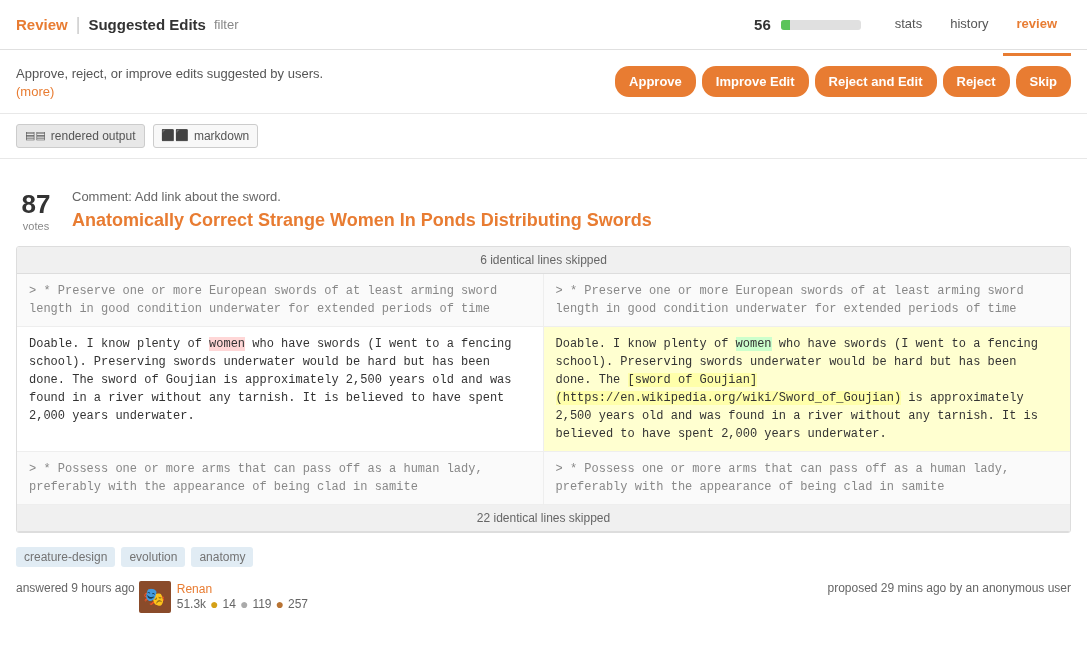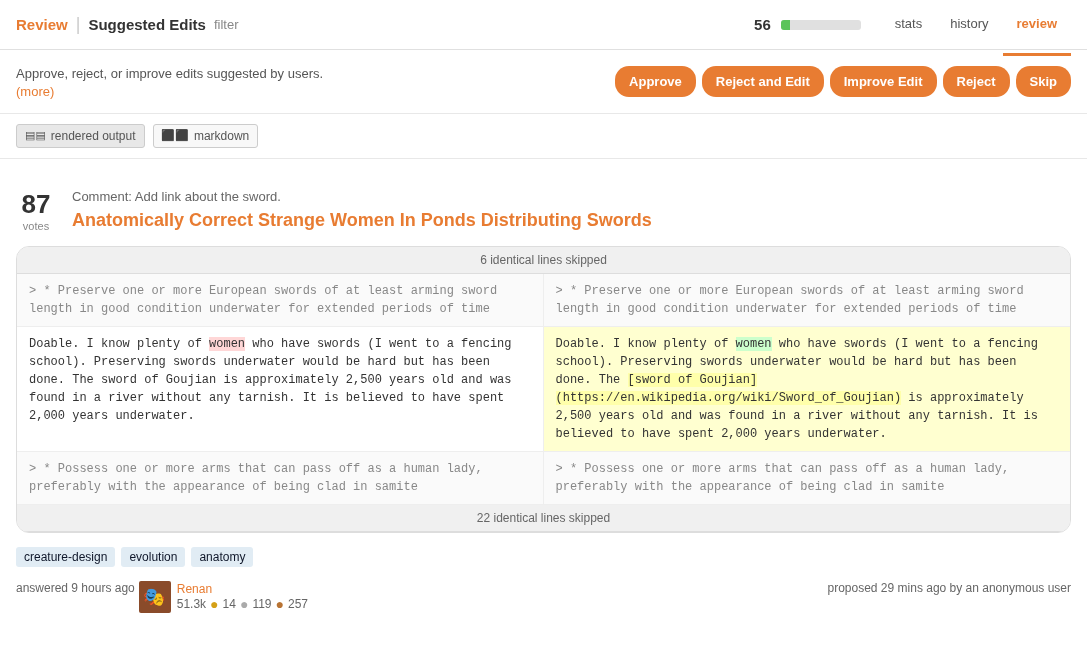--- a/index.html
+++ b/index.html
@@ -152,21 +152,21 @@
     .post-title {
       font-size: 18px;
       font-weight: bold;
       color: #e87c32;
       cursor: pointer;
     }
 
     
     .diff-container {
       border: 1px solid #ddd;
-      border-radius: 13px;
+      border-radius: 3px;
       overflow: hidden;
       margin-bottom: 14px;
     }
     .diff-header {
       background: #f0f0f0;
       text-align: center;
       padding: 6px;
       color: #666;
       font-size: 12px;
       border-bottom: 1px solid #ddd;
@@ -192,21 +192,21 @@
 
     
     .tags-area {
       display: flex;
       gap: 6px;
       margin-bottom: 14px;
       flex-wrap: wrap;
     }
     .tag {
       background: #e1ecf4;
-      color: #0f172a;
+      color: #737373;
       padding: 3px 8px;
       border-radius: 3px;
       font-size: 12px;
       cursor: pointer;
     }
 
     
     .post-footer {
       display: flex;
       justify-content: space-between;
@@ -256,22 +256,22 @@
   </div>
 </div>
 
 <div class="info-bar">
   <div>
     <div class="info-text">Approve, reject, or improve edits suggested by users.</div>
     <a class="info-more">(more)</a>
   </div>
   <div class="action-buttons">
     <button class="btn btn-approve">Approve</button>
+    <button class="btn btn-improve">Improve Edit</button>
     <button class="btn btn-reject-edit">Reject and Edit</button>
-    <button class="btn btn-improve">Improve Edit</button>
     <button class="btn btn-reject">Reject</button>
     <button class="btn btn-skip">Skip</button>
   </div>
 </div>
 
 <div class="view-toggle">
   <div class="toggle-btn active">
     <span style="font-size:11px;">▤▤</span>
     <span>rendered output</span>
   </div>

